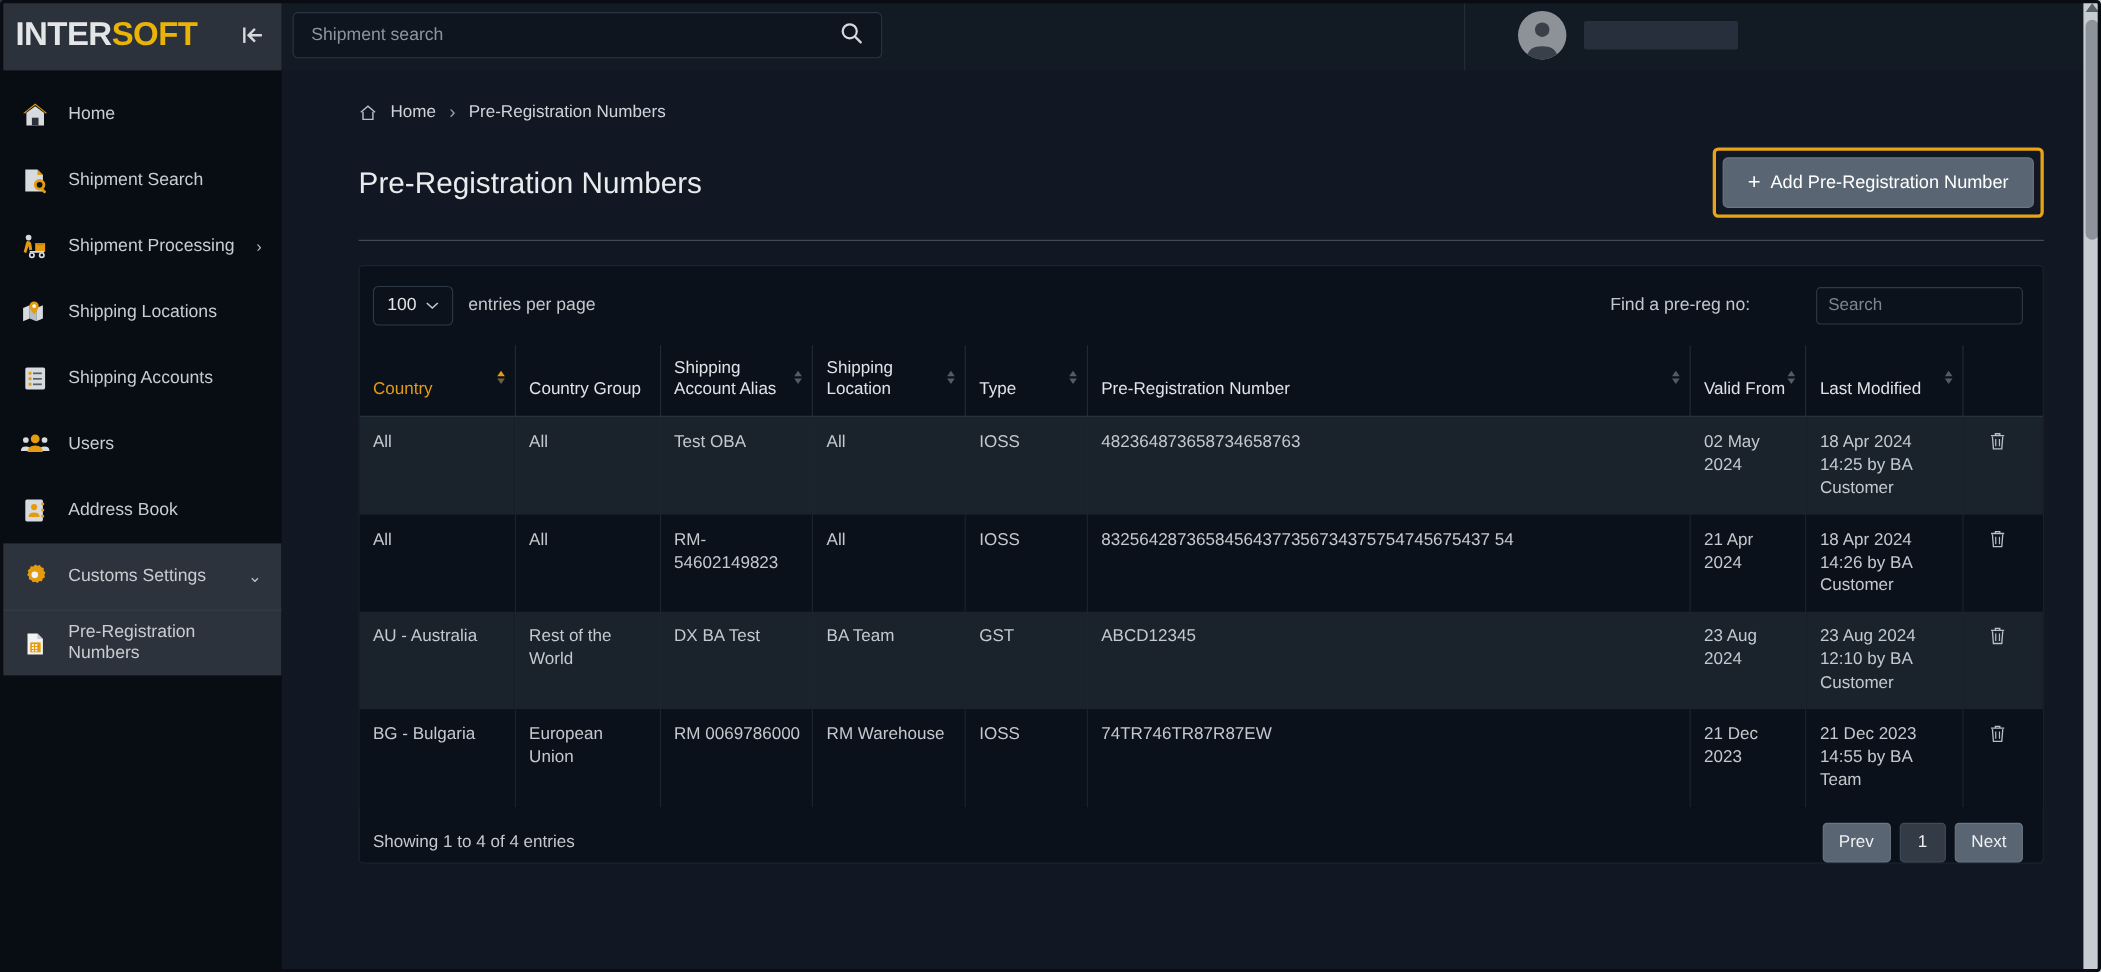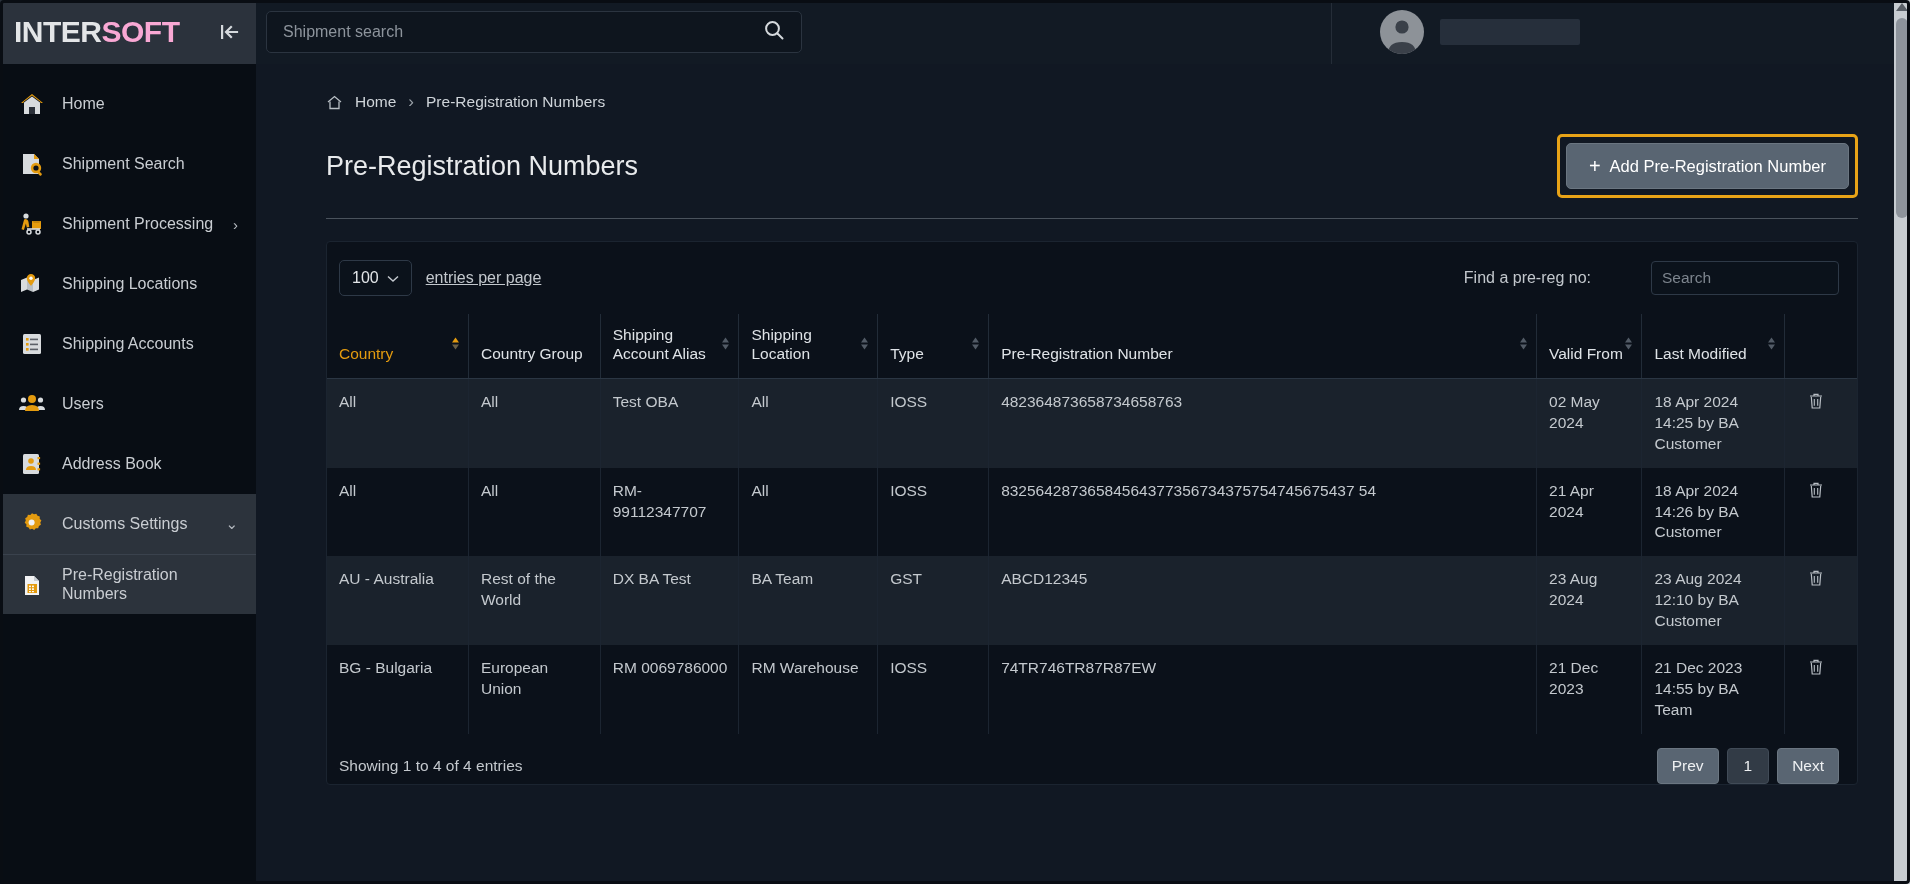--- a/index.html
+++ b/index.html
@@ -20,21 +20,21 @@
   }
   .logo-bar {
     height:64px; flex:0 0 64px;
     background:#2b323c;
     display:flex; align-items:center;
     padding-left:14px;
     position:relative;
   }
   .logo-text { font-size:30px; font-weight:bold; letter-spacing:-0.5px; line-height:1; }
   .logo-inter { color:#e3e5e7; }
-  .logo-soft { color:#f9a8d4; }
+  .logo-soft { color:#eab308; }
   .collapse-btn {
     position:absolute; right:14px; top:50%; transform:translateY(-50%);
     width:26px; height:26px; display:flex; align-items:center; justify-content:center;
     cursor:pointer;
   }
   .nav-list { flex:1; padding-top:10px; overflow:hidden; }
   .nav-item {
     display:flex; align-items:center;
     height:60px; padding:0 18px; gap:16px;
     color:#c9cdd2; font-size:16px;
@@ -121,21 +121,21 @@
   .panel-controls {
     display:flex; align-items:center; justify-content:space-between;
     padding:0 18px 0 12px;
   }
   .entries-left { display:flex; align-items:center; gap:14px; padding-left:0; }
   .entries-select {
     background:#0b121b; border:1px solid #2e3947; border-radius:5px;
     color:#e2e5e8; font-size:16px; font-family:inherit;
     padding:8px 12px; display:flex; align-items:flex-start; gap:8px; cursor:pointer;
   }
-  .entries-label { color:#c3c8cd; font-size:16px;text-decoration:underline; }
+  .entries-label { color:#c3c8cd; font-size:16px; }
   .find-right { display:flex; align-items:center; gap:20px; }
   .find-label { color:#c3c8cd; font-size:16px; }
   .find-input {
     width:188px; height:34px; background:#0b121b;
     border:1px solid #2e3947; border-radius:4px;
     color:#d5d9dd; font-size:15.5px; font-family:inherit;
     padding:0 10px; outline:none;margin-left:40px;
   }
   .find-input::placeholder { color:#7d858e; }
 
@@ -516,21 +516,21 @@
                       <path d="M2 4 H14 M6 4 V2.3 H10 V4" stroke="#b9bfc5" stroke-width="1.2"></path>
                       <path d="M3.3 4.8 L4.2 16 H11.8 L12.7 4.8" stroke="#b9bfc5" stroke-width="1.2" fill="none"></path>
                       <path d="M6.3 7 V13.7 M9.7 7 V13.7" stroke="#b9bfc5" stroke-width="1.1"></path>
                     </svg>
                   </span>
                 </td>
               </tr>
               <tr class="row-b">
                 <td>All</td>
                 <td>All</td>
-                <td>RM-99112347707</td>
+                <td>RM-54602149823</td>
                 <td>All</td>
                 <td>IOSS</td>
                 <td>83256428736584564377356734375754745675437 54</td>
                 <td>21 Apr 2024</td>
                 <td>18 Apr 2024 14:26 by BA Customer</td>
                 <td class="del-cell">
                   <span class="del-ico">
                     <svg width="16" height="18" viewBox="0 0 16 18" fill="none">
                       <path d="M2 4 H14 M6 4 V2.3 H10 V4" stroke="#b9bfc5" stroke-width="1.2"></path>
                       <path d="M3.3 4.8 L4.2 16 H11.8 L12.7 4.8" stroke="#b9bfc5" stroke-width="1.2" fill="none"></path>

